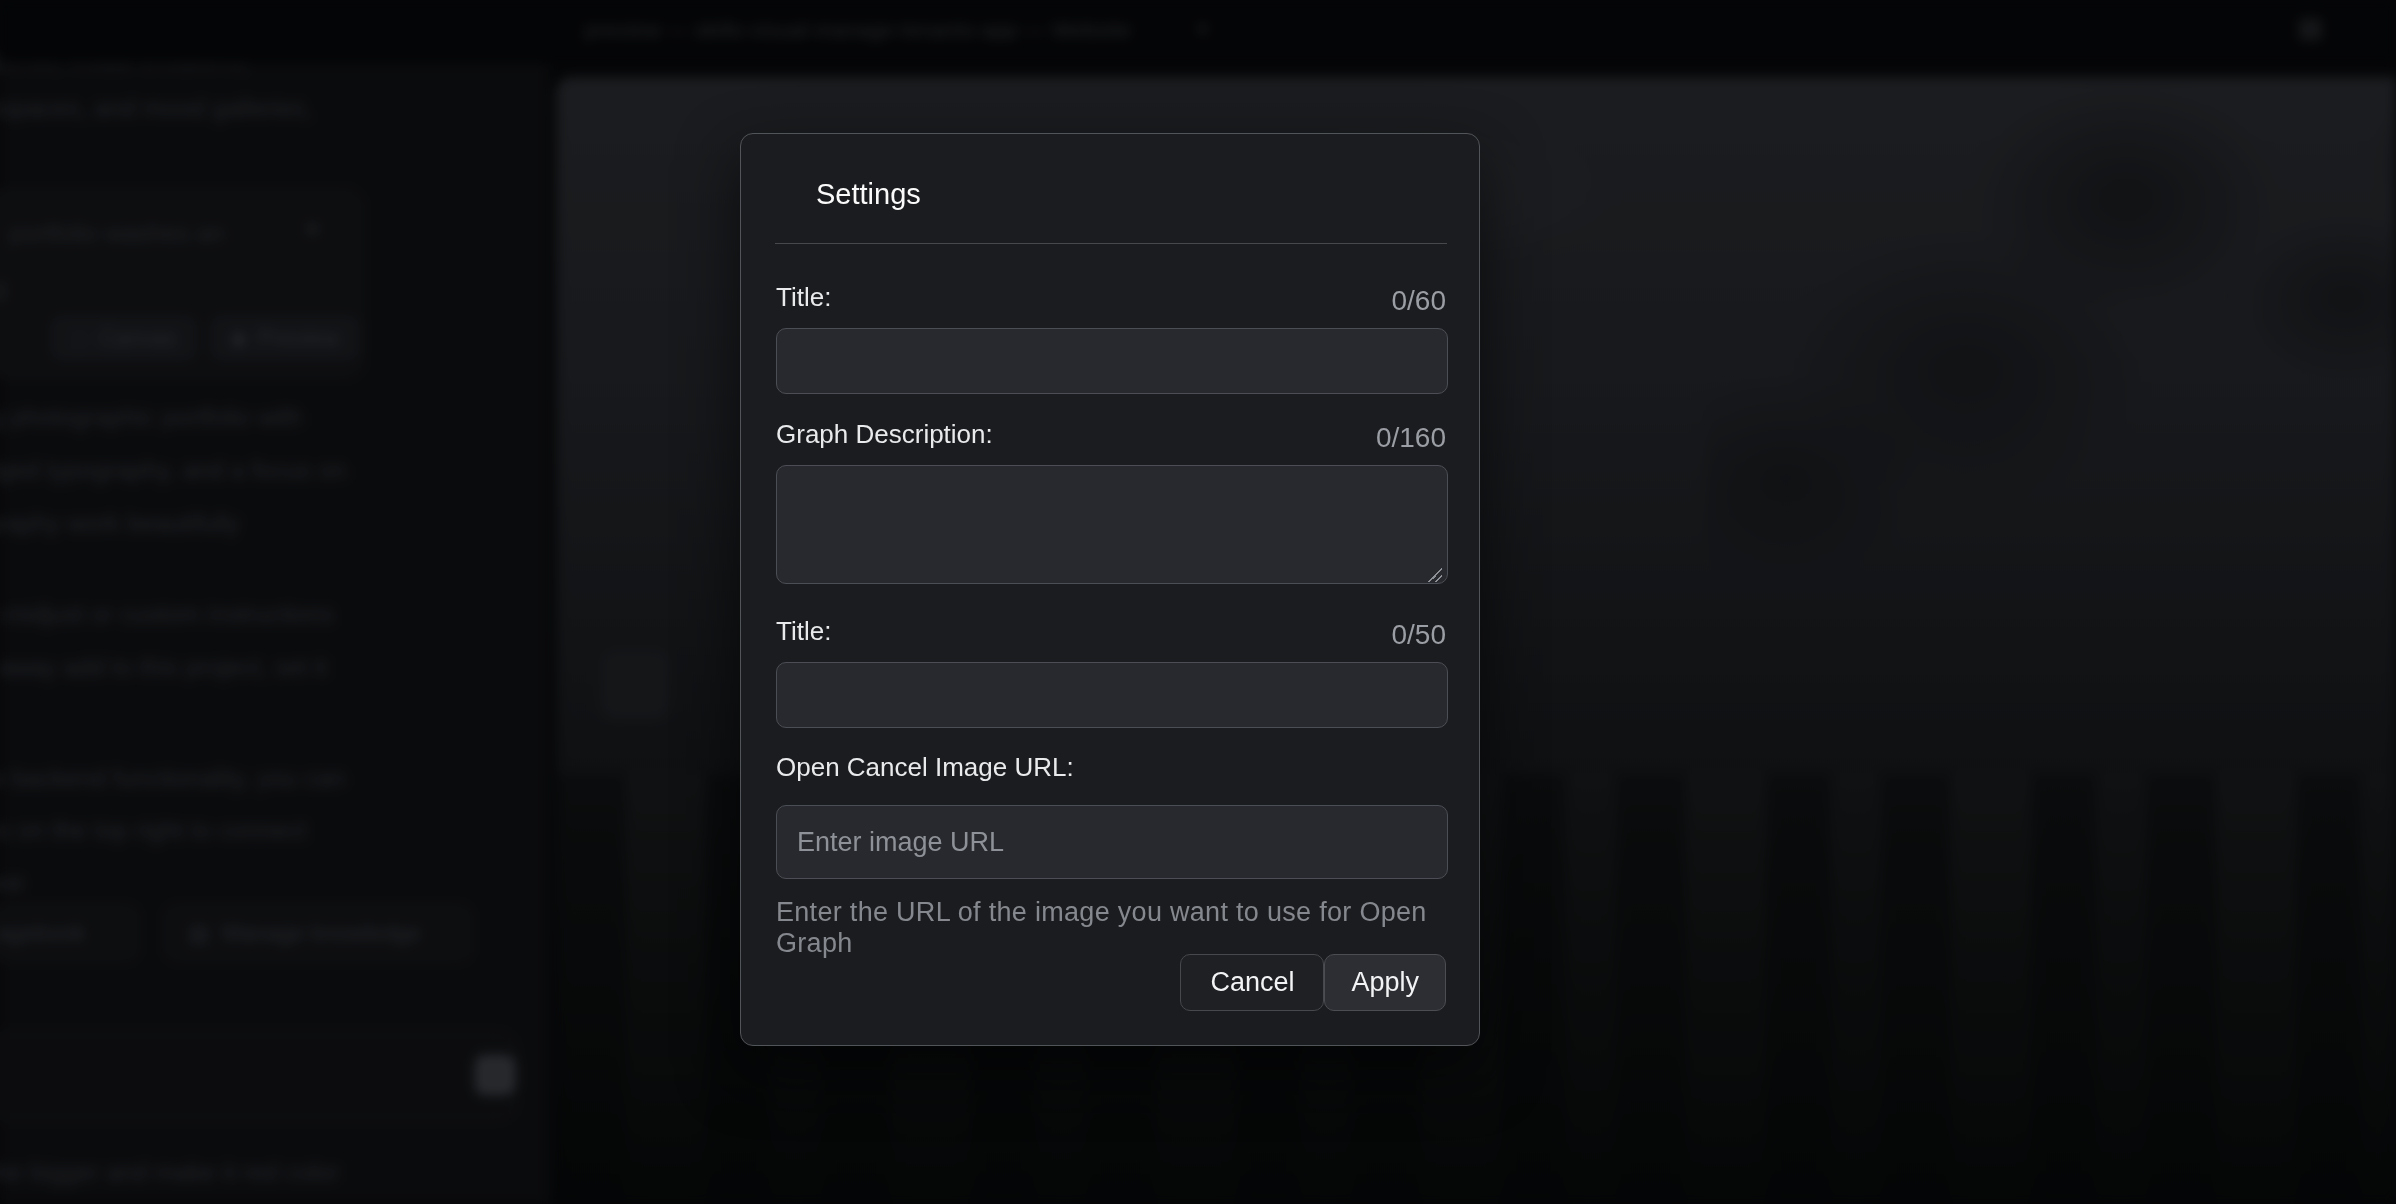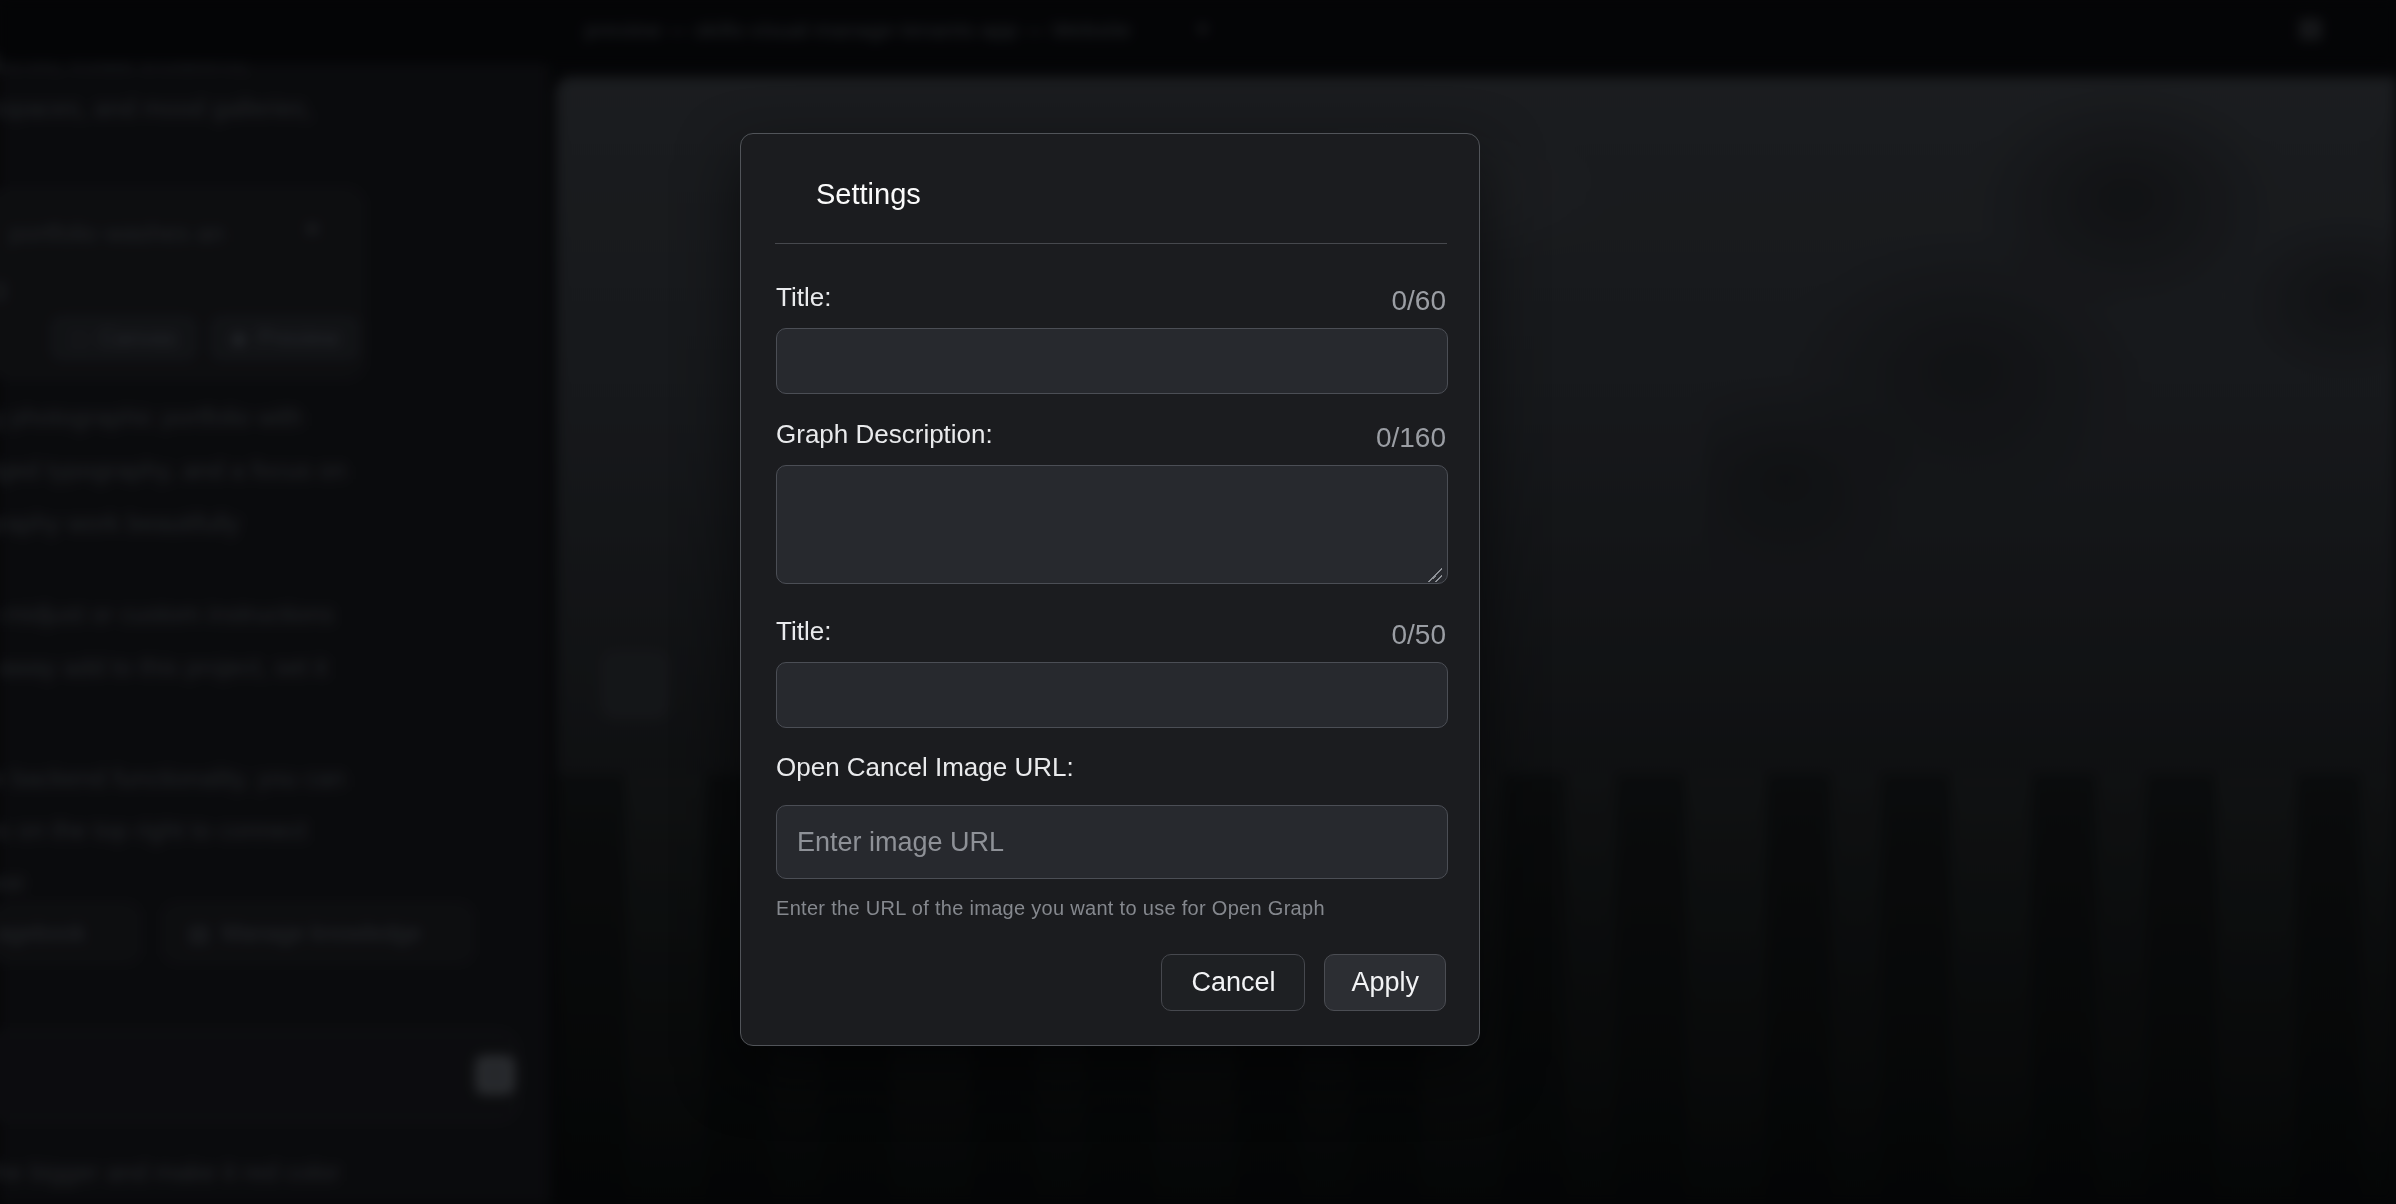--- a/index.html
+++ b/index.html
@@ -70,22 +70,22 @@
     color:#e9eaec;font-size:27px;font-family:"Liberation Sans","DejaVu Sans",sans-serif;
     padding:12px 20px;outline:none;}
   .m-input::placeholder{color:#8e9197;}
   .m-textarea{position:absolute;left:35px;width:672px;box-sizing:border-box;resize:none;
     background:#27292e;border:1.5px solid #4b4e55;border-radius:10px;
     color:#e9eaec;font-size:27px;font-family:"Liberation Sans","DejaVu Sans",sans-serif;
     padding:14px 20px;outline:none;}
   .resize-grip{position:absolute;left:686px;top:433px;width:15px;height:15px;pointer-events:none;
     background:linear-gradient(135deg,transparent 52%,#8d9096 52%,#8d9096 60%,transparent 60%,
       transparent 74%,#8d9096 74%,#8d9096 82%,transparent 82%);}
-  .m-helper{position:absolute;left:35px;top:763px;width:675px;font-size:20px;color:#85888e;letter-spacing:.3px;}
-  .m-actions{position:absolute;right:33px;top:820px;display:flex;gap:19px;}
+  .m-helper{position:absolute;left:35px;top:763px;width:675px;font-size:27px;color:#85888e;letter-spacing:.3px;}
+  .m-actions{position:absolute;right:33px;top:820px;display:flex;}
   .m-btn{height:57px;border-radius:10px;font-size:27px;color:#f2f3f5;
     display:flex;align-items:center;justify-content:center;box-sizing:border-box;cursor:pointer;
     font-family:"Liberation Sans","DejaVu Sans",sans-serif;}
   .btn-cancel{background:#1e2023;border:1.5px solid #46484e;padding:0 29px;}
   .btn-apply{background:#2c2e33;border:1.5px solid #4b4d53;padding:0 26px;}
 </style>
 </head>
 <body>
 
 <div class="bg-layer">

